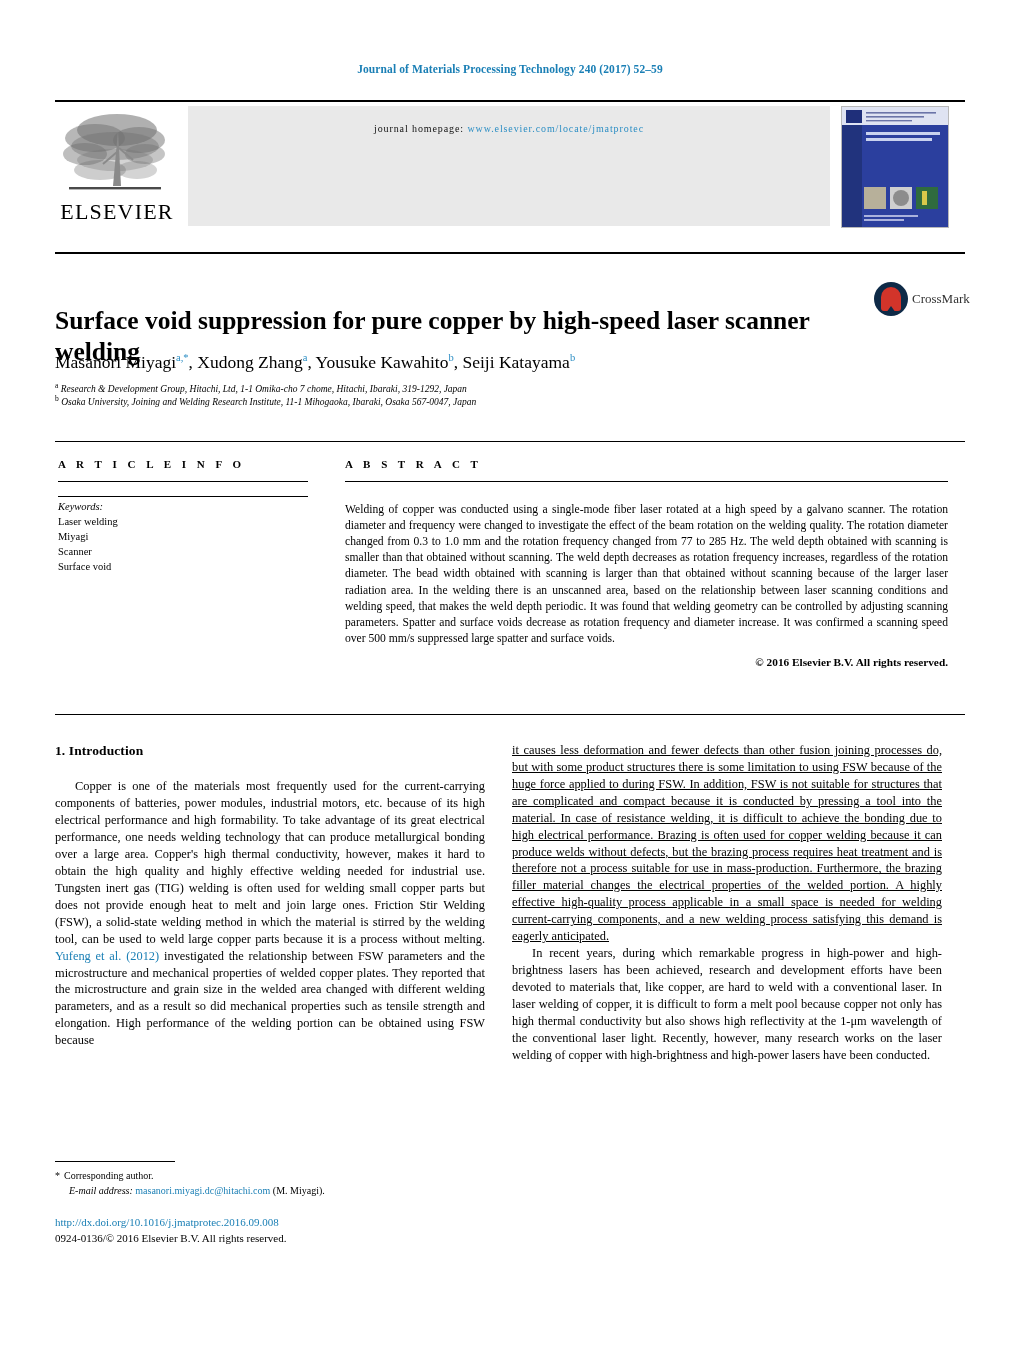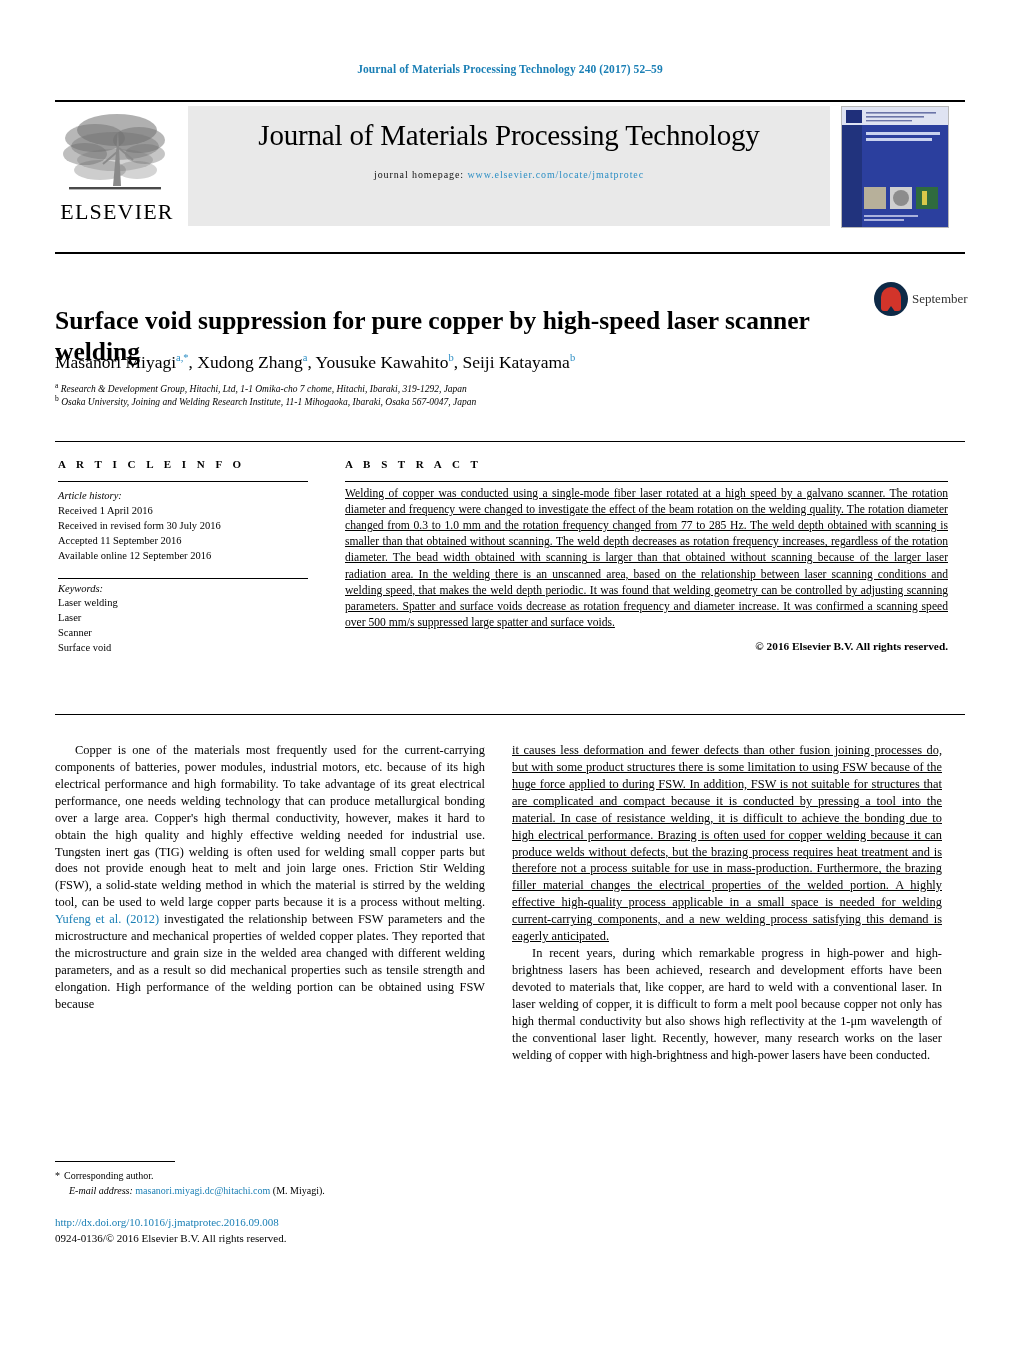--- a/index.html
+++ b/index.html
@@ -255,26 +255,25 @@
     background: #000;
     margin-top: 14px;
   }
   .kw-block {
     margin-top: 3px;
     font-size: 10.5px;
     line-height: 1.42;
   }
   .kw-block .lab { font-style: italic; }
   .abs-body {
-    margin-top: 4px;
+    margin-top: 20px;
     font-size: 11.6px;
     line-height: 1.39;
     text-align: justify;
     color: #000;
-    text-decoration: underline;
   }
   .abs-copy {
     margin-top: 9px;
     font-size: 11.3px;
     text-align: right;
     font-weight: bold;
   }
 
   
   .body-rule {
@@ -363,21 +362,20 @@
         </g>
         <path d="M63 22 L66 78 L58 78 Z" fill="#8a8a8a"></path>
         <path d="M64 40 L78 52" stroke="#8a8a8a" stroke-width="2" fill="none"></path>
         <path d="M62 44 L48 56" stroke="#8a8a8a" stroke-width="2" fill="none"></path>
         <rect x="14" y="79" width="92" height="2.4" fill="#4a4a4a"></rect>
       </svg>
       <div class="elsevier-word">ELSEVIER</div>
     </div>
 
     <div class="journal-band">
-      <div class="journal-name">Journal of Materials Processing Technology</div>
       <div class="homepage-line">
         <span>journal homepage:</span>
         <span class="url">www.elsevier.com/locate/jmatprotec</span>
       </div>
     </div>
 
     <div class="cover-thumb">
       <svg viewBox="0 0 106 120" width="106" height="120">
         <rect x="0" y="0" width="106" height="120" fill="#2b3f9e"></rect>
         <rect x="0" y="0" width="106" height="18" fill="#dfe3f2"></rect>
@@ -400,59 +398,53 @@
   </div>
 
   <div class="title-rule"></div>
   <h1 class="paper-title">Surface void suppression for pure copper by high-speed laser scanner welding</h1>
 
   <div class="crossmark">
     <div class="crossmark-badge">
       <div class="inner"></div>
       <div class="notch"></div>
     </div>
-    <div class="crossmark-label">September</div>
+    <div class="crossmark-label">CrossMark</div>
   </div>
 
   <div class="authors">Masanori Miyagi<sup>a,*</sup>, Xudong Zhang<sup>a</sup>, Yousuke Kawahito<sup>b</sup>, Seiji Katayama<sup>b</sup></div>
   <div class="affil affil-a"><sup>a</sup> Research &amp; Development Group, Hitachi, Ltd, 1-1 Omika-cho 7 chome, Hitachi, Ibaraki, 319-1292, Japan</div>
   <div class="affil affil-b"><sup>b</sup> Osaka University, Joining and Welding Research Institute, 11-1 Mihogaoka, Ibaraki, Osaka 567-0047, Japan</div>
 
   <div class="info-rule"></div>
 
   <div class="col-info">
     <div class="sec-head">A R T I C L E   I N F O</div>
     <div class="thin-rule"></div>
-    <div class="hist-block">
-      <div class="lab">Article history:</div>
-      <div>Received 1 April 2016</div>
-      <div>Received in revised form 30 July 2016</div>
-      <div>Accepted 11 September 2016</div>
-      <div>Available online 12 September 2016</div>
-    </div>
     <div class="kw-rule"></div>
     <div class="kw-block">
       <div class="lab">Keywords:</div>
       <div>Laser welding</div>
-      <div>Laser</div>
+      <div>Miyagi</div>
       <div>Scanner</div>
       <div>Surface void</div>
     </div>
   </div>
 
   <div class="col-abs">
     <div class="sec-head">A B S T R A C T</div>
     <div class="thin-rule"></div>
     <div class="abs-body">Welding of copper was conducted using a single-mode fiber laser rotated at a high speed by a galvano scanner. The rotation diameter and frequency were changed to investigate the effect of the beam rotation on the welding quality. The rotation diameter changed from 0.3 to 1.0 mm and the rotation frequency changed from 77 to 285 Hz. The weld depth obtained with scanning is smaller than that obtained without scanning. The weld depth decreases as rotation frequency increases, regardless of the rotation diameter. The bead width obtained with scanning is larger than that obtained without scanning because of the larger laser radiation area. In the welding there is an unscanned area, based on the relationship between laser scanning conditions and welding speed, that makes the weld depth periodic. It was found that welding geometry can be controlled by adjusting scanning parameters. Spatter and surface voids decrease as rotation frequency and diameter increase. It was confirmed a scanning speed over 500 mm/s suppressed large spatter and surface voids.</div>
     <div class="abs-copy">© 2016 Elsevier B.V. All rights reserved.</div>
   </div>
 
   <div class="body-rule"></div>
 
   <div class="body-col left">
+    <h2>1.  Introduction</h2>
     <p><span>Copper is one of the materials most frequently used for the current-carrying components of batteries, power modules, industrial motors, etc. because of its high electrical performance and high formability. To take advantage of its great electrical performance, one needs welding technology that can produce metallurgical bonding over a large area. Copper's high thermal conductivity, however, makes it hard to obtain the high quality and highly effective welding needed for industrial use. Tungsten inert gas (TIG) welding is often used for welding small copper parts but does not provide enough heat to melt and join large ones. Friction Stir Welding (FSW), a solid-state welding method in which the material is stirred by the welding tool, can be used to weld large copper parts because it is a process without melting. </span><span class="link">Yufeng et al. (2012)</span><span> investigated the relationship between FSW parameters and the microstructure and mechanical properties of welded copper plates. They reported that the microstructure and grain size in the welded area changed with different welding parameters, and as a result so did mechanical properties such as tensile strength and elongation. High performance of the welding portion can be obtained using FSW because</span></p>
   </div>
 
   <div class="body-col right">
     <p class="cont">it causes less deformation and fewer defects than other fusion joining processes do, but with some product structures there is some limitation to using FSW because of the huge force applied to during FSW. In addition, FSW is not suitable for structures that are complicated and compact because it is conducted by pressing a tool into the material. In case of resistance welding, it is difficult to achieve the bonding due to high electrical performance. Brazing is often used for copper welding because it can produce welds without defects, but the brazing process requires heat treatment and is therefore not a process suitable for use in mass-production. Furthermore, the brazing filler material changes the electrical properties of the welded portion. A highly effective high-quality process applicable in a small space is needed for welding current-carrying components, and a new welding process satisfying this demand is eagerly anticipated.</p>
     <p>In recent years, during which remarkable progress in high-power and high-brightness lasers has been achieved, research and development efforts have been devoted to materials that, like copper, are hard to weld with a conventional laser. In laser welding of copper, it is difficult to form a melt pool because copper not only has high thermal conductivity but also shows high reflectivity at the 1-μm wavelength of the conventional laser light. Recently, however, many research works on the laser welding of copper with high-brightness and high-power lasers have been conducted.</p>
   </div>
 
   <div class="fn-rule"></div>
   <div class="footnote">

